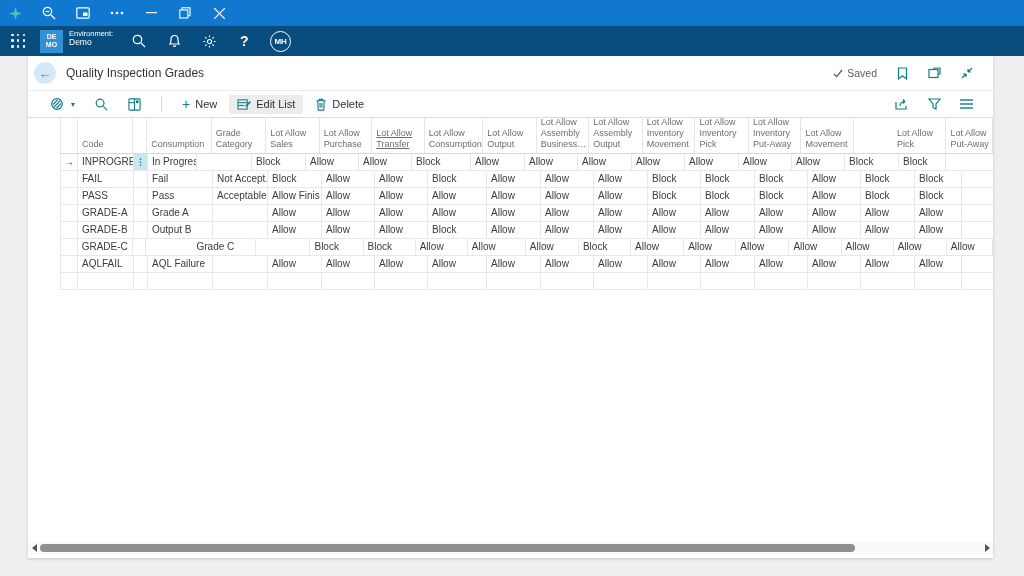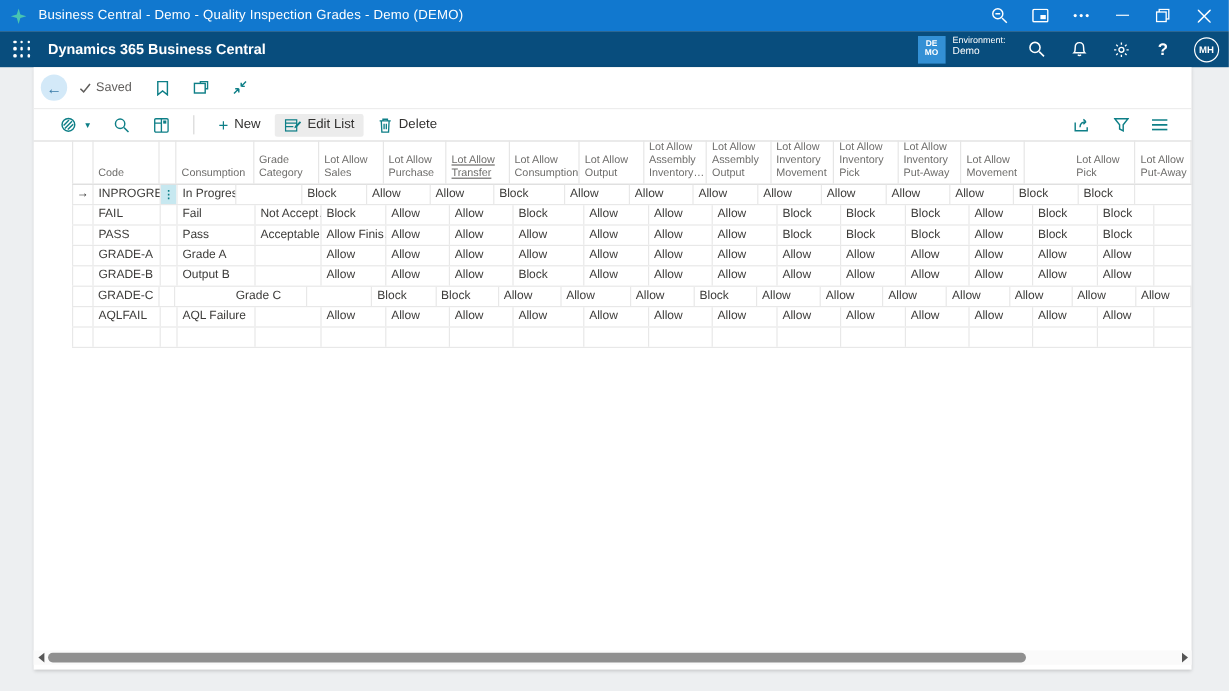--- a/index.html
+++ b/index.html
@@ -84,21 +84,20 @@
 </style>
 </head>
 <body>
 
 <div class="titlebar">
   <span class="app-icon">
     <svg width="13" height="13" viewBox="0 0 13 13">
         <path d="M6.5 0 L8 5 L13 6.5 L8 8 L6.5 13 L5 8 L0 6.5 L5 5 Z" fill="#49c5b1"></path>
       </svg>
   </span>
-  <span class="tb-title">Business Central - Demo - Quality Inspection Grades - Demo (DEMO)</span>
   <div class="win-controls">
     <span class="wc">
       <svg width="14" height="14" viewBox="0 0 14 14" fill="none" stroke="#fff" stroke-width="1.2">
           <circle cx="5.5" cy="5.5" r="4.2"></circle>
           <line x1="9" y1="9" x2="13" y2="13"></line>
           <line x1="3.5" y1="5.5" x2="7.5" y2="5.5"></line>
         </svg>
     </span>
     <span class="wc">
       <svg width="14" height="12" viewBox="0 0 14 12" fill="none" stroke="#fff" stroke-width="1.2">
@@ -138,21 +137,20 @@
       <i></i>
       <i></i>
       <i></i>
       <i></i>
       <i></i>
       <i></i>
       <i></i>
       <i></i>
       <i></i>
     </span>
-  <span class="nav-title">Dynamics 365 Business Central</span>
   <div class="nav-right">
     <div class="env-cluster">
       <span class="env-badge">
         <span>DE</span>
           <span>MO</span>
       </span>
       <span class="env-text">
         <span class="env-label">Environment:</span>
         <span class="env-name">Demo</span>
       </span>
@@ -177,20 +175,21 @@
     </span>
     <span class="nicon help-q">?</span>
     <span class="avatar">MH</span>
   </div>
 </div>
 
 <div class="card">
 
   <div class="page-header">
     <span class="back-btn">←</span>
+    <span class="page-title">Quality Inspection Grades</span>
     <div class="ph-right">
       <span class="saved">
         <svg width="10" height="9" viewBox="0 0 10 9" fill="none" stroke="#605e5c" stroke-width="1.3">
             <path d="M1 5 L3.7 7.6 L9 1"></path>
           </svg>
         <span>Saved</span>
       </span>
       <span class="ticon">
         <svg width="11" height="13" viewBox="0 0 11 13" fill="none" stroke="var(--c-accent,#0e7f87)" stroke-width="1.2">
             <path d="M1.5 1 H9.5 V12 L5.5 8.8 L1.5 12 Z"></path>
@@ -284,21 +283,21 @@
         <div class="hcell" style="width: 18px;"></div>
         <div class="hcell" style="width: 56px;">Code</div>
         <div class="hcell" style="width: 14px;"></div>
         <div class="hcell" style="width: 65px;">Consumption</div>
         <div class="hcell" style="width: 55px;">Grade Category</div>
         <div class="hcell" style="width: 54px;">Lot Allow Sales</div>
         <div class="hcell" style="width: 53px;">Lot Allow Purchase</div>
         <div class="hcell" style="width: 53px; text-decoration: underline;">Lot Allow Transfer</div>
         <div class="hcell" style="width: 59px;">Lot Allow Consumption</div>
         <div class="hcell" style="width: 54px;">Lot Allow Output</div>
-        <div class="hcell" style="width: 53px;">Lot Allow Assembly Inventory…</div>
+        <div class="hcell" style="width: 53px;">Lot Allow Assembly Business…</div>
         <div class="hcell" style="width: 54px;">Lot Allow Assembly Output</div>
         <div class="hcell" style="width: 53px;">Lot Allow Inventory Movement</div>
         <div class="hcell" style="width: 54px;">Lot Allow Inventory Pick</div>
         <div class="hcell" style="width: 53px;">Lot Allow Inventory Put-Away</div>
         <div class="hcell" style="width: 53px;">Lot Allow Movement</div>
         <div class="hcell" style="width: 54px; margin-left: 39px;">Lot Allow Pick</div>
         <div class="hcell" style="width: 47px;">Lot Allow Put-Away</div>
       </div>
       <div class="grow">
         <div class="cell sel" style="width: 18px;">

